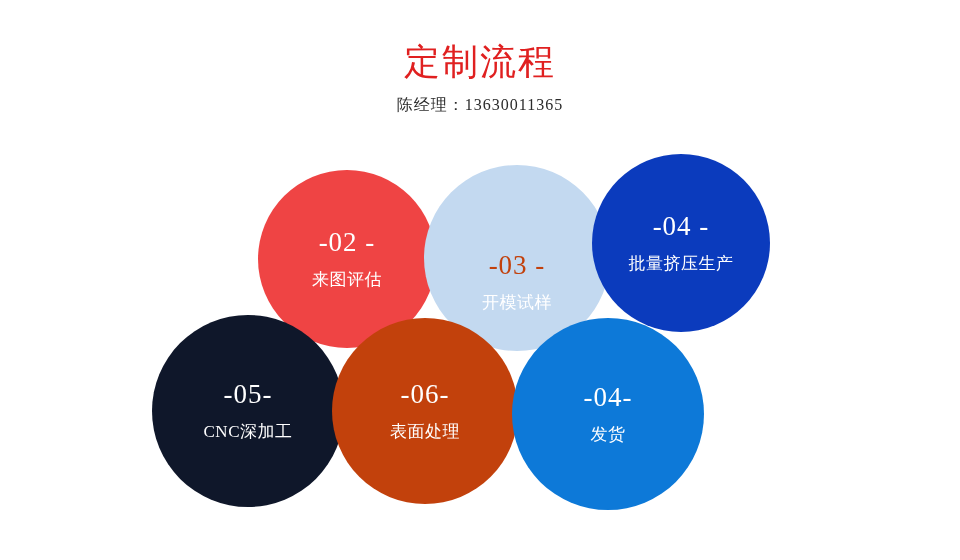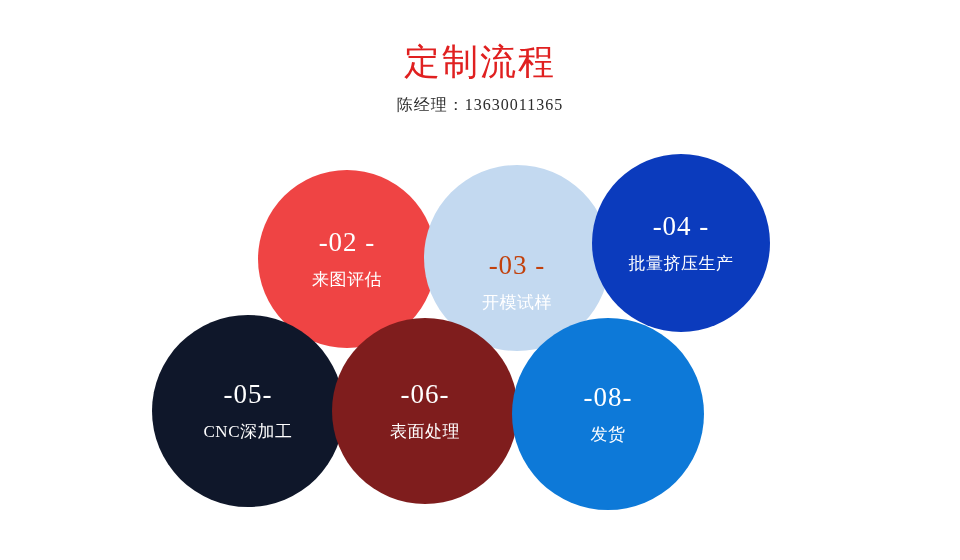--- a/index.html
+++ b/index.html
@@ -122,23 +122,23 @@
   <div class="circle" id="circle-4" style="background: rgb(11, 59, 189);">
     <div class="num" style="color: rgb(255, 255, 255);">-04 -</div>
     <div class="label" style="color: rgb(255, 255, 255);">批量挤压生产</div>
   </div>
 
   <div class="circle" id="circle-5" style="background: #0f172a;">
     <div class="num" style="color: rgb(255, 255, 255);">-05-</div>
     <div class="label" style="color: rgb(255, 255, 255);">CNC深加工</div>
   </div>
 
-  <div class="circle" id="circle-6" style="background: #7f1d1d;">
+  <div class="circle" id="circle-6" style="background: #c2410c;">
     <div class="num" style="color: rgb(255, 255, 255);">-06-</div>
     <div class="label" style="color: rgb(255, 255, 255);">表面处理</div>
   </div>
 
   <div class="circle" id="circle-7" style="background: rgb(13, 121, 216);">
-    <div class="num" style="color: rgb(255, 255, 255);">-08-</div>
+    <div class="num" style="color: rgb(255, 255, 255);">-04-</div>
     <div class="label" style="color: rgb(255, 255, 255); text-align: right;">发货</div>
   </div>
 
 </div>
 
 </body></html>

